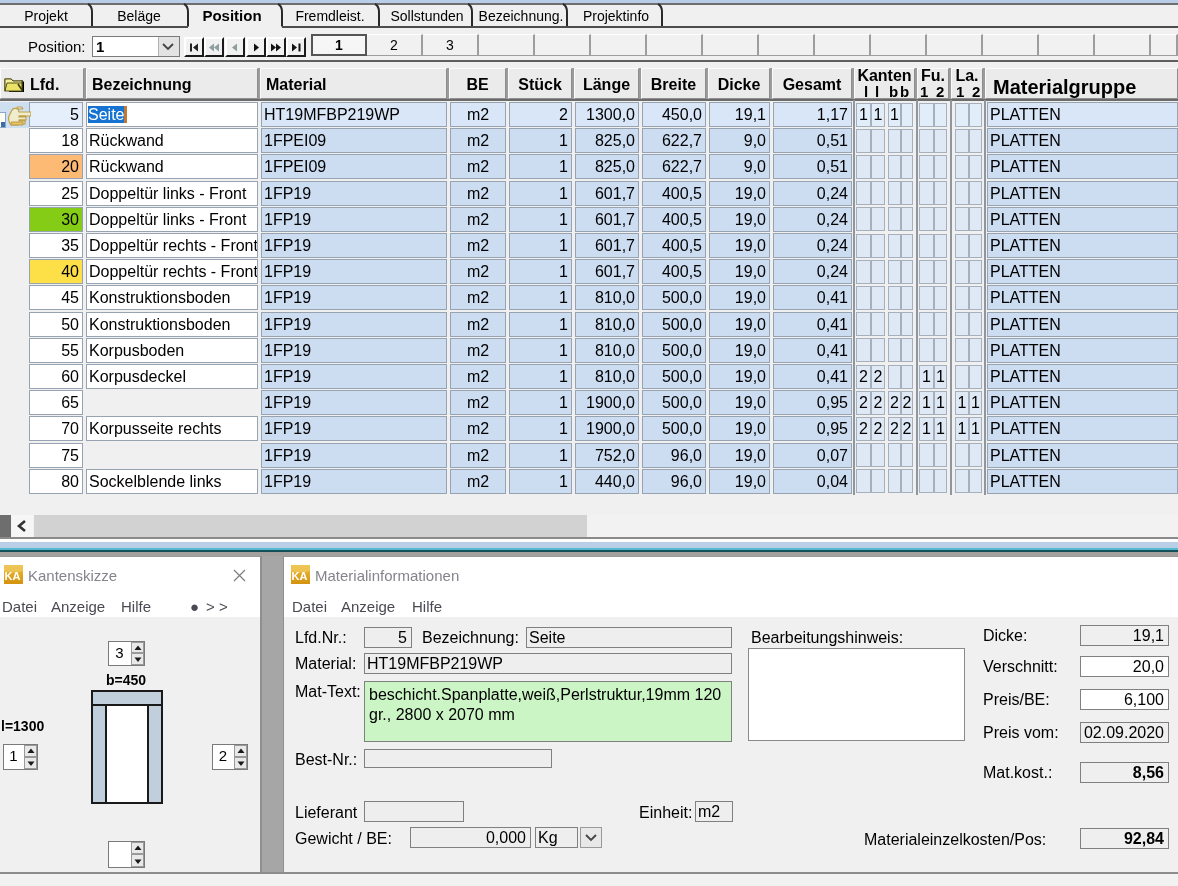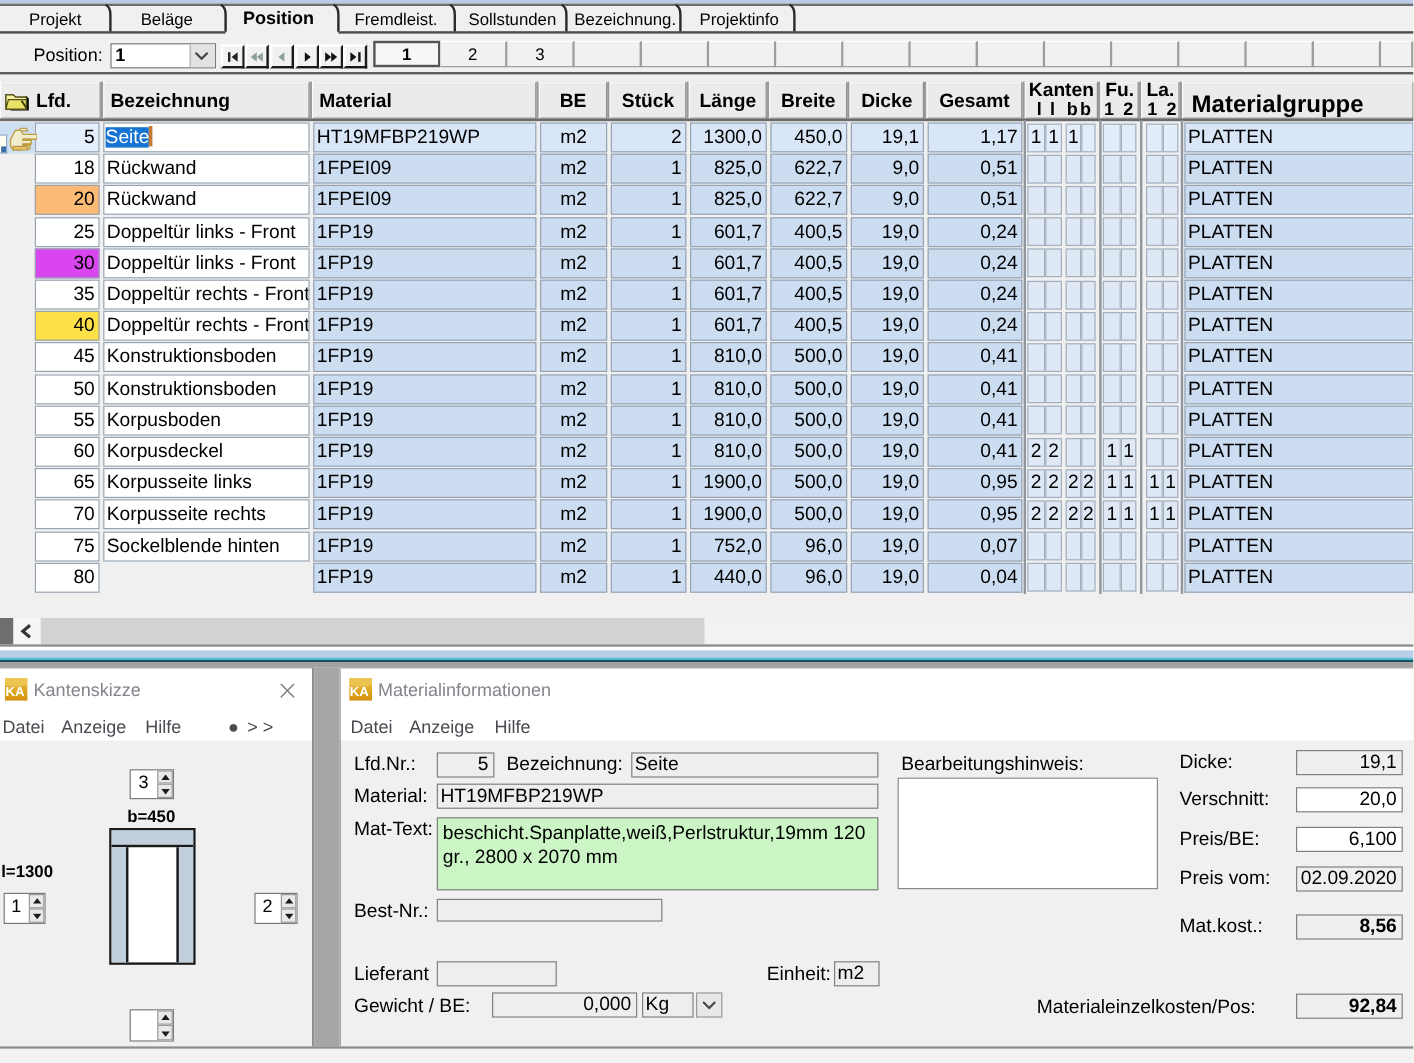--- a/index.html
+++ b/index.html
@@ -220,21 +220,21 @@
 <div class="cell r" style="left:773px;top:180.6px;width:79px;background:#ccdcf1">0,24</div>
 <div class="kb" style="left:856px;top:181.1px;width:15px;background:#dfe9f6"></div>
 <div class="kb" style="left:871px;top:181.1px;width:14px;background:#dfe9f6"></div>
 <div class="kb" style="left:888px;top:181.1px;width:13px;background:#dfe9f6"></div>
 <div class="kb" style="left:901px;top:181.1px;width:12px;background:#dfe9f6"></div>
 <div class="kb" style="left:919px;top:181.1px;width:15px;background:#dfe9f6"></div>
 <div class="kb" style="left:934px;top:181.1px;width:13px;background:#dfe9f6"></div>
 <div class="kb" style="left:955px;top:181.1px;width:14px;background:#dfe9f6"></div>
 <div class="kb" style="left:969px;top:181.1px;width:13px;background:#dfe9f6"></div>
 <div class="cell l" style="left:987px;top:180.6px;width:191px;background:#ccdcf1">PLATTEN</div>
-<div class="cell r" style="left:29px;top:206.8px;width:54px;background:#d946ef">30</div>
+<div class="cell r" style="left:29px;top:206.8px;width:54px;background:#84cc16">30</div>
 <div class="cell l" style="left:86px;top:206.8px;width:172px;background:#fff">Doppeltür links - Front</div>
 <div class="cell l" style="left:261px;top:206.8px;width:186px;background:#ccdcf1">1FP19</div>
 <div class="cell c" style="left:450px;top:206.8px;width:56px;background:#ccdcf1">m2</div>
 <div class="cell r" style="left:509px;top:206.8px;width:63px;background:#ccdcf1">1</div>
 <div class="cell r" style="left:575px;top:206.8px;width:64px;background:#ccdcf1">601,7</div>
 <div class="cell r" style="left:642px;top:206.8px;width:64px;background:#ccdcf1">400,5</div>
 <div class="cell r" style="left:709px;top:206.8px;width:61px;background:#ccdcf1">19,0</div>
 <div class="cell r" style="left:773px;top:206.8px;width:79px;background:#ccdcf1">0,24</div>
 <div class="kb" style="left:856px;top:207.3px;width:15px;background:#dfe9f6"></div>
 <div class="kb" style="left:871px;top:207.3px;width:14px;background:#dfe9f6"></div>
@@ -347,21 +347,20 @@
 <div class="kb" style="left:856px;top:364.5px;width:15px;background:#dfe9f6">2</div>
 <div class="kb" style="left:871px;top:364.5px;width:14px;background:#dfe9f6">2</div>
 <div class="kb" style="left:888px;top:364.5px;width:13px;background:#dfe9f6"></div>
 <div class="kb" style="left:901px;top:364.5px;width:12px;background:#dfe9f6"></div>
 <div class="kb" style="left:919px;top:364.5px;width:15px;background:#dfe9f6">1</div>
 <div class="kb" style="left:934px;top:364.5px;width:13px;background:#dfe9f6">1</div>
 <div class="kb" style="left:955px;top:364.5px;width:14px;background:#dfe9f6"></div>
 <div class="kb" style="left:969px;top:364.5px;width:13px;background:#dfe9f6"></div>
 <div class="cell l" style="left:987px;top:364.0px;width:191px;background:#ccdcf1">PLATTEN</div>
 <div class="cell r" style="left:29px;top:390.2px;width:54px;background:#ffffff">65</div>
-<div class="cell l" style="left:86px;top:390.2px;width:172px;background:#fff">Korpusseite links</div>
 <div class="cell l" style="left:261px;top:390.2px;width:186px;background:#ccdcf1">1FP19</div>
 <div class="cell c" style="left:450px;top:390.2px;width:56px;background:#ccdcf1">m2</div>
 <div class="cell r" style="left:509px;top:390.2px;width:63px;background:#ccdcf1">1</div>
 <div class="cell r" style="left:575px;top:390.2px;width:64px;background:#ccdcf1">1900,0</div>
 <div class="cell r" style="left:642px;top:390.2px;width:64px;background:#ccdcf1">500,0</div>
 <div class="cell r" style="left:709px;top:390.2px;width:61px;background:#ccdcf1">19,0</div>
 <div class="cell r" style="left:773px;top:390.2px;width:79px;background:#ccdcf1">0,95</div>
 <div class="kb" style="left:856px;top:390.7px;width:15px;background:#dfe9f6">2</div>
 <div class="kb" style="left:871px;top:390.7px;width:14px;background:#dfe9f6">2</div>
 <div class="kb" style="left:888px;top:390.7px;width:13px;background:#dfe9f6">2</div>
@@ -383,38 +382,38 @@
 <div class="kb" style="left:856px;top:416.9px;width:15px;background:#dfe9f6">2</div>
 <div class="kb" style="left:871px;top:416.9px;width:14px;background:#dfe9f6">2</div>
 <div class="kb" style="left:888px;top:416.9px;width:13px;background:#dfe9f6">2</div>
 <div class="kb" style="left:901px;top:416.9px;width:12px;background:#dfe9f6">2</div>
 <div class="kb" style="left:919px;top:416.9px;width:15px;background:#dfe9f6">1</div>
 <div class="kb" style="left:934px;top:416.9px;width:13px;background:#dfe9f6">1</div>
 <div class="kb" style="left:955px;top:416.9px;width:14px;background:#dfe9f6">1</div>
 <div class="kb" style="left:969px;top:416.9px;width:13px;background:#dfe9f6">1</div>
 <div class="cell l" style="left:987px;top:416.4px;width:191px;background:#ccdcf1">PLATTEN</div>
 <div class="cell r" style="left:29px;top:442.6px;width:54px;background:#ffffff">75</div>
-<div class="cell l" style="left:86px;top:442.6px;width:172px;background:#fff">Sockelblende hinten</div>
 <div class="cell l" style="left:261px;top:442.6px;width:186px;background:#ccdcf1">1FP19</div>
 <div class="cell c" style="left:450px;top:442.6px;width:56px;background:#ccdcf1">m2</div>
 <div class="cell r" style="left:509px;top:442.6px;width:63px;background:#ccdcf1">1</div>
 <div class="cell r" style="left:575px;top:442.6px;width:64px;background:#ccdcf1">752,0</div>
 <div class="cell r" style="left:642px;top:442.6px;width:64px;background:#ccdcf1">96,0</div>
 <div class="cell r" style="left:709px;top:442.6px;width:61px;background:#ccdcf1">19,0</div>
 <div class="cell r" style="left:773px;top:442.6px;width:79px;background:#ccdcf1">0,07</div>
 <div class="kb" style="left:856px;top:443.1px;width:15px;background:#dfe9f6"></div>
 <div class="kb" style="left:871px;top:443.1px;width:14px;background:#dfe9f6"></div>
 <div class="kb" style="left:888px;top:443.1px;width:13px;background:#dfe9f6"></div>
 <div class="kb" style="left:901px;top:443.1px;width:12px;background:#dfe9f6"></div>
 <div class="kb" style="left:919px;top:443.1px;width:15px;background:#dfe9f6"></div>
 <div class="kb" style="left:934px;top:443.1px;width:13px;background:#dfe9f6"></div>
 <div class="kb" style="left:955px;top:443.1px;width:14px;background:#dfe9f6"></div>
 <div class="kb" style="left:969px;top:443.1px;width:13px;background:#dfe9f6"></div>
 <div class="cell l" style="left:987px;top:442.6px;width:191px;background:#ccdcf1">PLATTEN</div>
 <div class="cell r" style="left:29px;top:468.8px;width:54px;background:#ffffff">80</div>
+<div class="cell l" style="left:86px;top:468.8px;width:172px;background:#fff">Sockelblende links</div>
 <div class="cell l" style="left:261px;top:468.8px;width:186px;background:#ccdcf1">1FP19</div>
 <div class="cell c" style="left:450px;top:468.8px;width:56px;background:#ccdcf1">m2</div>
 <div class="cell r" style="left:509px;top:468.8px;width:63px;background:#ccdcf1">1</div>
 <div class="cell r" style="left:575px;top:468.8px;width:64px;background:#ccdcf1">440,0</div>
 <div class="cell r" style="left:642px;top:468.8px;width:64px;background:#ccdcf1">96,0</div>
 <div class="cell r" style="left:709px;top:468.8px;width:61px;background:#ccdcf1">19,0</div>
 <div class="cell r" style="left:773px;top:468.8px;width:79px;background:#ccdcf1">0,04</div>
 <div class="kb" style="left:856px;top:469.3px;width:15px;background:#dfe9f6"></div>
 <div class="kb" style="left:871px;top:469.3px;width:14px;background:#dfe9f6"></div>
 <div class="kb" style="left:888px;top:469.3px;width:13px;background:#dfe9f6"></div>

